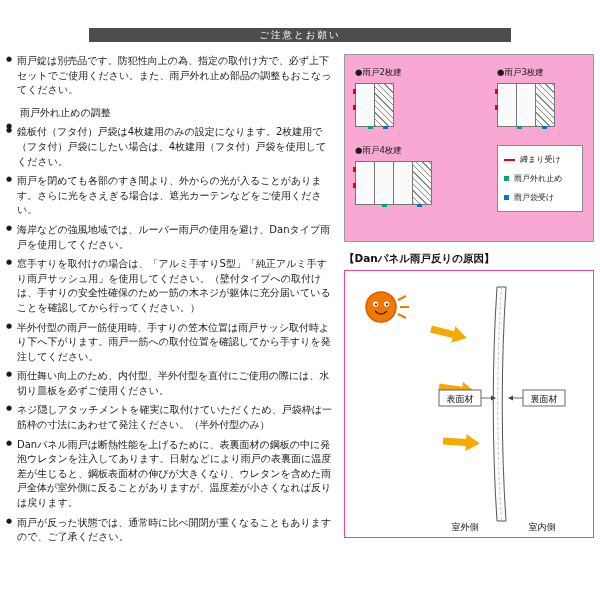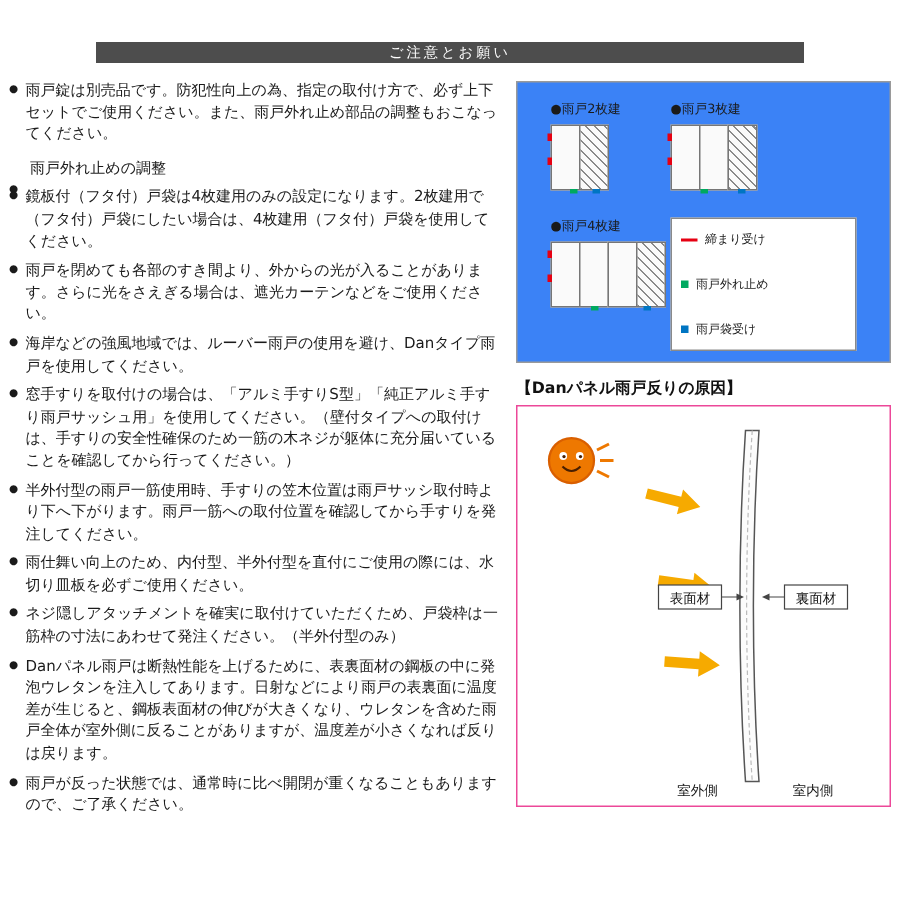--- a/index.html
+++ b/index.html
@@ -4,60 +4,60 @@
 <style>
   html,body { margin:0; padding:0; }
   body {
     width:600px; height:600px; background:#ffffff;
     font-family:"DejaVu Sans","Liberation Sans",sans-serif;
     color:#1a1a1a; overflow:hidden;
   }
   .page { width:600px; height:600px; padding:28px 6px 0 6px; box-sizing:border-box; position:relative; }
 
   .header-bar {
-    width:472px; height:14px; margin:0 auto 12px auto;
+    width:422px; height:14px; margin:0 auto 12px auto;
     background:#4d4d4d; color:#ffffff;
     display:flex; align-items:center; justify-content:center;
     font-size:9.5px; letter-spacing:2px;
   }
 
   .content { display:flex; gap:8px; }
 
   
   .left-col { width:330px; font-size:10px; line-height:1.46; word-break:break-all; }
   .note { position:relative; padding-left:11px; margin-bottom:5px; }
   .note .b { position:absolute; left:0; top:2px; font-size:7px; line-height:1; }
   .note.heading { padding-left:14px; margin-top:8px; margin-bottom:1px; }
   .note.plain { padding-left:14px; margin-bottom:9px; }
 
   
   .right-col { width:250px; }
   .fig-title { font-size:10.5px; font-weight:bold; margin-bottom:4px; color:#111; }
 
   .fig1 {
     width:250px; height:188px; box-sizing:border-box;
-    background:#3b82f6; border:1px solid #9a9a9a;
-    padding:12px 22px; margin-bottom:10px;
+    background:#f9a8d4; border:1px solid #9a9a9a;
+    padding:12px 10px; margin-bottom:10px;
   }
   .fig1-grid { display:grid; grid-template-columns:auto auto; justify-content:space-between; row-gap:18px; }
   .diag-label { font-size:8.5px; margin-bottom:4px; }
   .panels { display:flex; position:relative; width:max-content; }
   .panel { width:20px; height:44px; background:#fafafa; border:1px solid #767676; margin-right:-1px; box-sizing:border-box; }
   .panel.hatch { background-image:repeating-linear-gradient(45deg,#8a8a8a 0 1px,transparent 1px 4.5px); }
   .mk { position:absolute; z-index:2; }
   .mk.red { width:3px; height:5px; background:#e60012; left:-2px; }
   .mk.red.a { top:6px; }
   .mk.red.b { top:22px; }
   .mk.green { width:5px; height:3px; background:#00a960; bottom:-2px; left:35%; }
   .mk.blue  { width:5px; height:3px; background:#0075c2; bottom:-2px; right:12%; }
 
   .legend {
     background:#ffffff; border:1px solid #8a8a8a;
-    width:124px; box-sizing:border-box; padding:8px 6px;
-    display:flex; flex-direction:column; gap:19px;
+    width:86px; box-sizing:border-box; padding:8px 6px;
+    display:flex; flex-direction:column; gap:8px;
     font-size:8px; align-self:end; justify-self:end;
   }
   .leg-row { display:flex; align-items:center; gap:5px; }
   .leg-mark { display:inline-block; flex:none; }
   .leg-mark.line { width:11px; height:2px; background:#e60012; }
   .leg-mark.dotg { width:5px; height:5px; background:#00a960; }
   .leg-mark.dotb { width:5px; height:5px; background:#0075c2; }
 
   .fig2 { width:250px; height:268px; box-sizing:border-box; background:#ffffff; border:1px solid #ec4899; }
   .fig2 svg { display:block; }

